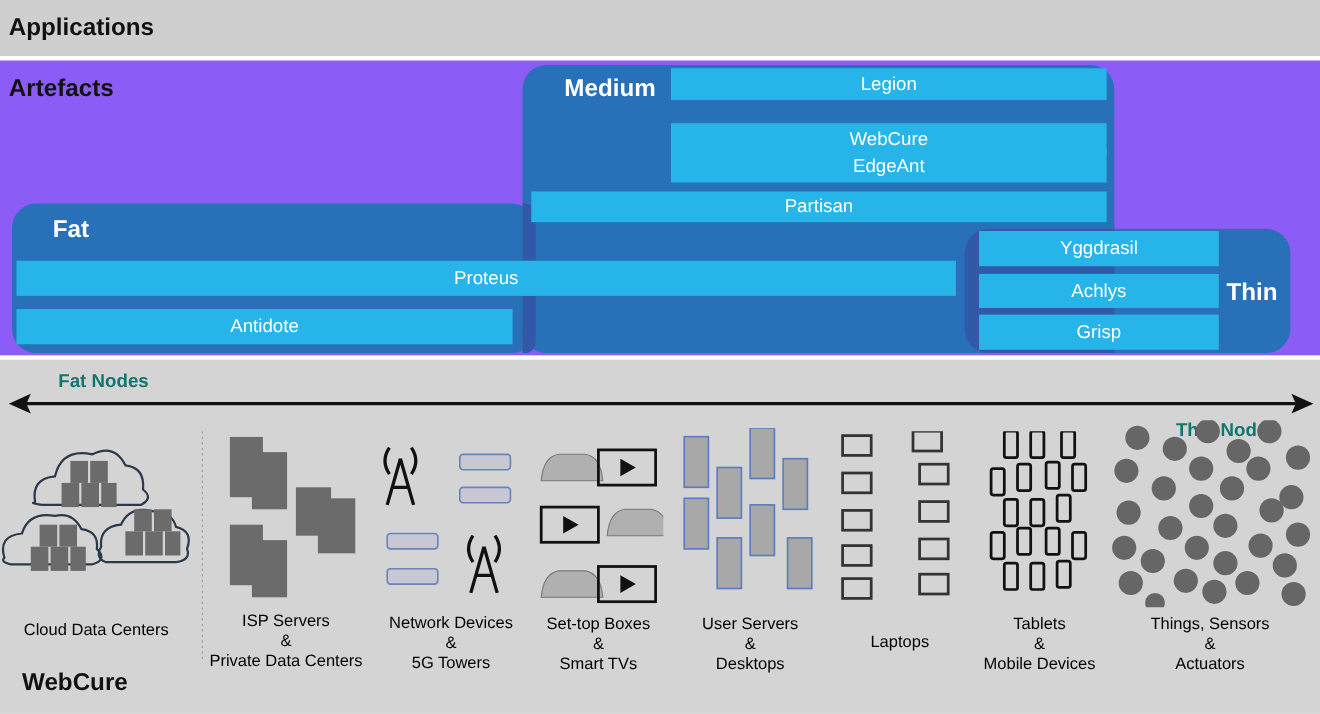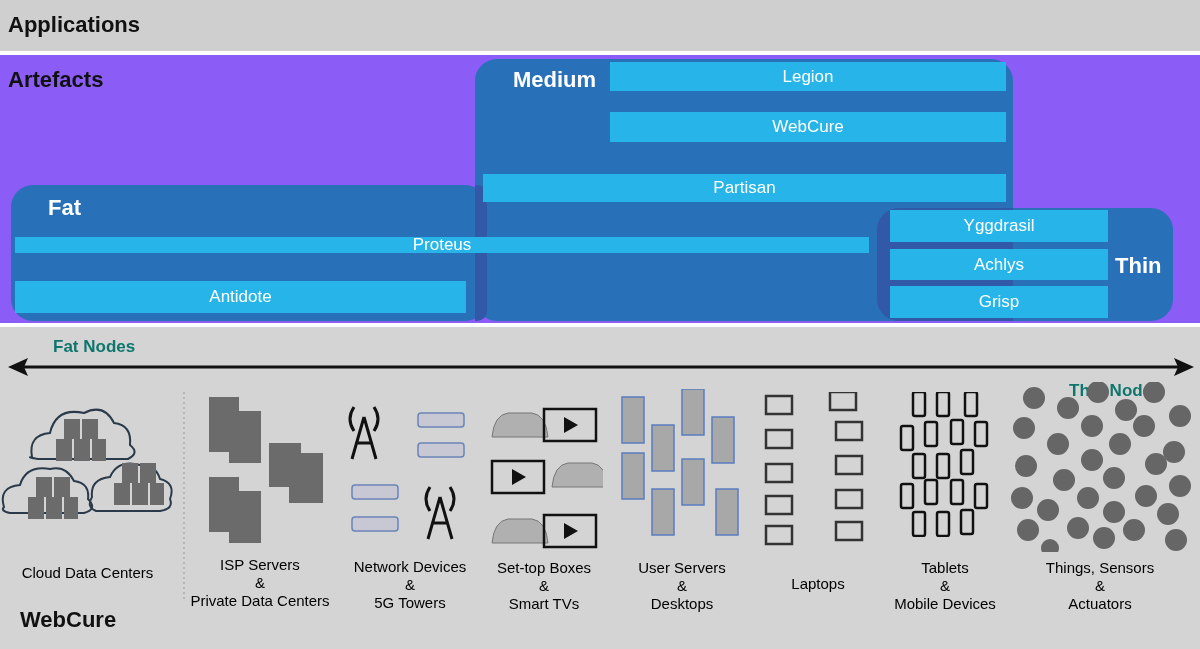--- a/index.html
+++ b/index.html
@@ -34,22 +34,23 @@
 
   <div class="abs group" style="left:877px;top:153px;width:296px;height:113px;"></div>
   <div class="abs" style="left:877px;top:153px;width:136px;height:113px;background:#3258a8;border-radius:22px 0 0 22px;"></div>
 
   <div class="abs glabel" style="left:48px;top:140px;">Fat</div>
   <div class="abs glabel" style="left:513px;top:12px;">Medium</div>
   <div class="abs glabel" style="left:1115px;top:198px;">Thin</div>
 
   <div class="abs bar" style="left:610px;top:7px;width:396px;height:29px;">Legion</div>
   <div class="abs bar" style="left:610px;top:57px;width:396px;height:30px;">WebCure</div>
+  <div class="abs bar" style="left:610px;top:80px;width:396px;height:31px;">EdgeAnt</div>
   <div class="abs bar" style="left:483px;top:119px;width:523px;height:28px;">Partisan</div>
-  <div class="abs bar" style="left:15px;top:182px;width:854px;height:16px;">Proteus</div>
+  <div class="abs bar" style="left:15px;top:182px;width:854px;height:32px;">Proteus</div>
   <div class="abs bar" style="left:15px;top:226px;width:451px;height:32px;">Antidote</div>
   <div class="abs bar" style="left:890px;top:155px;width:218px;height:32px;">Yggdrasil</div>
   <div class="abs bar" style="left:890px;top:194px;width:218px;height:31px;">Achlys</div>
   <div class="abs bar" style="left:890px;top:231px;width:218px;height:32px;">Grisp</div>
 </div>
 
 <div id="hardware" class="abs">
   <div class="abs axisLabel" style="left:53px;top:10px;">Fat Nodes</div>
   <div class="abs axisLabel" style="left:1069px;top:10px;margin-top:44px;">Thin Nodes</div>
   <svg class="abs" style="left:0;top:28px;" width="1200" height="24">

